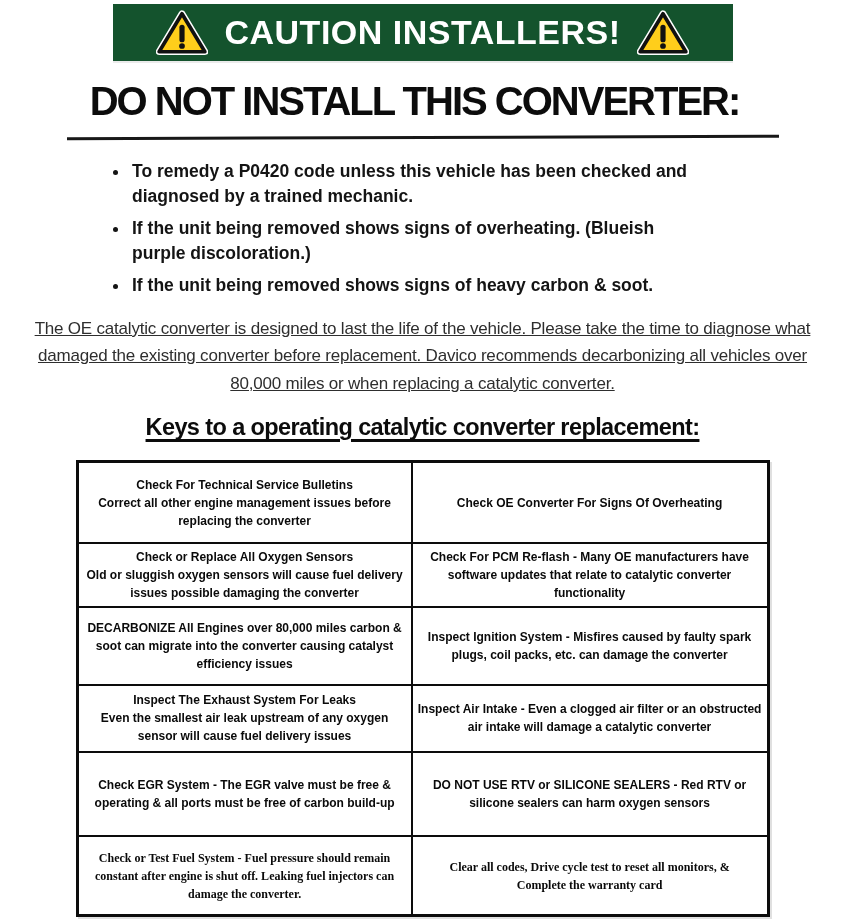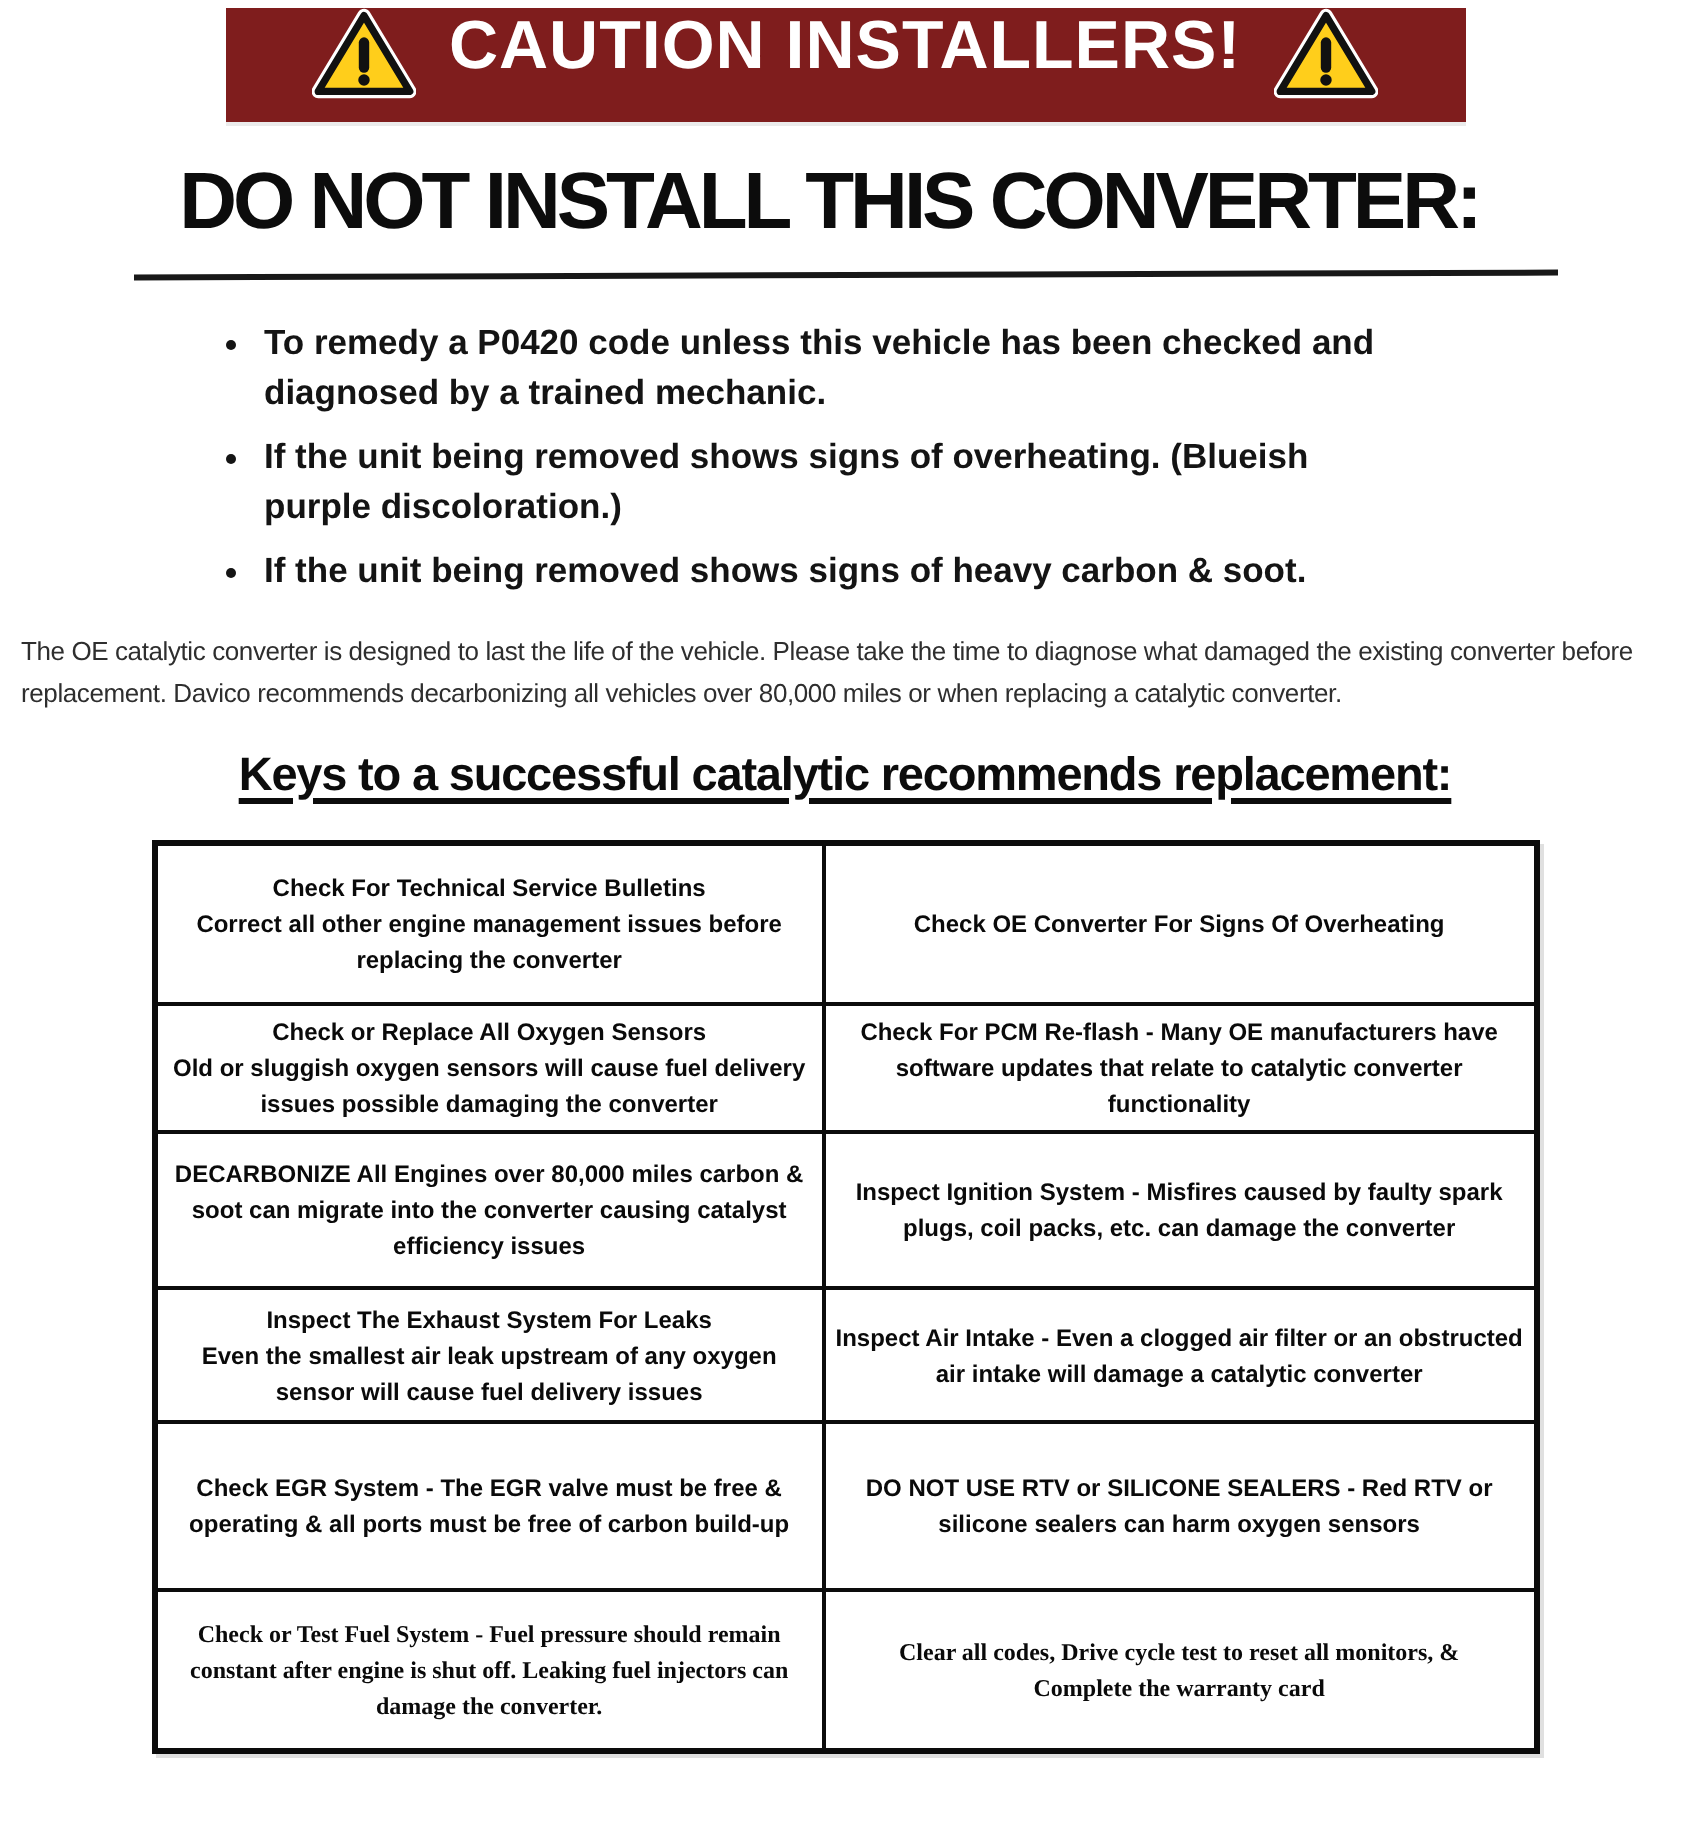--- a/index.html
+++ b/index.html
@@ -18,23 +18,23 @@
     width: 845px;
     height: 919px;
     position: relative;
   }
 
   
   .banner {
     margin: 4px auto 0 auto;
     width: 620px;
     height: 57px;
-    background: #7f1d1d;
+    background: #14532d;
     display: flex;
-    align-items: flex-start;
+    align-items: center;
     justify-content: center;
     gap: 16px;
     box-shadow: 0 2px 0 rgba(0,0,0,0.08);
   }
   .banner-text {
     color: #ffffff;
     font-weight: bold;
     font-size: 34px;
     letter-spacing: 0.5px;
     white-space: nowrap;
@@ -77,25 +77,26 @@
     line-height: 1.45;
     color: #141414;
     margin: 6px 16px;
     padding-left: 2px;
   }
 
   
   .advisory {
     margin: 17px auto 0 auto;
     width: 824px;
-    text-align: left;
-    font-size: 13px;
+    text-align: center;
+    font-size: 17px;
     letter-spacing: -0.2px;
     line-height: 1.62;
     color: #2e2e2e;
+    text-decoration: underline;
   }
 
   
   .keys-heading {
     margin: 17px 0 0 0;
     text-align: center;
     font-size: 23.5px;
     font-weight: bold;
     letter-spacing: -0.6px;
     color: #0c0c0c;
@@ -160,21 +161,21 @@
   <div class="divider"></div>
 
   <ul class="warnings">
     <li>To remedy a P0420 code unless this vehicle has been checked and diagnosed by a trained mechanic.</li>
     <li>If the unit being removed shows signs of overheating. (Blueish purple discoloration.)</li>
     <li>If the unit being removed shows signs of heavy carbon &amp; soot.</li>
   </ul>
 
   <div class="advisory">The OE catalytic converter is designed to last the life of the vehicle. Please take the time to diagnose what damaged the existing converter before replacement. Davico recommends decarbonizing all vehicles over 80,000 miles or when replacing a catalytic converter.</div>
 
-  <div class="keys-heading">Keys to a successful catalytic recommends replacement:</div>
+  <div class="keys-heading">Keys to a operating catalytic converter replacement:</div>
 
   <table class="keys-table">
     <tbody>
       <tr class="r1">
         <td class="col-left">Check For Technical Service Bulletins
 Correct all other engine management issues before replacing the converter</td>
         <td class="col-right cell-big">Check OE Converter For Signs Of Overheating</td>
       </tr>
       <tr class="r2">
         <td class="col-left">Check or Replace All Oxygen Sensors

